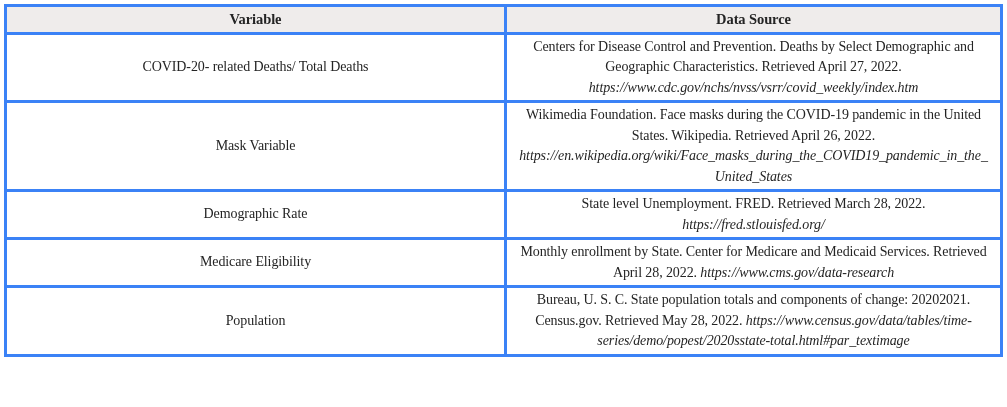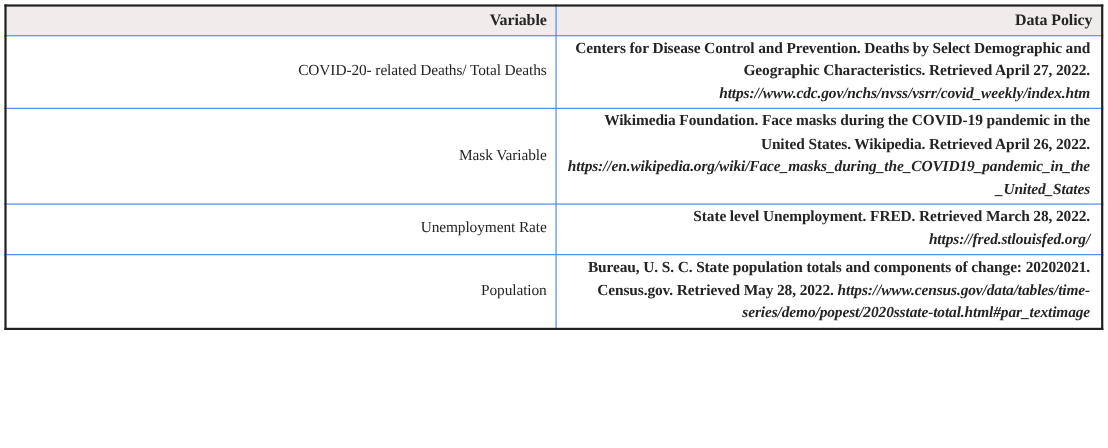--- a/index.html
+++ b/index.html
@@ -19,75 +19,79 @@
   }
   table.data-sources {
     border-collapse: collapse;
     table-layout: fixed;
     width: 999px;
     border: 2px solid #212121;
   }
   col.col-variable { width: 50.2%; }
   col.col-source   { width: 49.8%; }
   th, td {
-    border: 1px solid #3b82f6;
-    text-align: right;
+    border: 3px solid #3b82f6;
+    text-align: center;
     vertical-align: middle;
     font-size: 14px;
     line-height: 20.5px;
     letter-spacing: -0.1px;
     padding: 2px 8px;
   }
   thead tr { height: 27px; }
   thead th {
     background: #efeceb;
     font-weight: bold;
     font-size: 14.5px;
     padding: 2px 8px;
   }
   tbody tr:nth-child(1) { height: 65px; }
   tbody tr:nth-child(2) { height: 64px; }
   tbody tr:nth-child(3) { height: 44px; }
   tbody tr:nth-child(4) { height: 26px; }
   tbody tr:nth-child(5) { height: 45px; }
   tbody tr:nth-child(6) { height: 46px; }
   tbody tr:nth-child(7) { height: 80px; }
-  td.src { padding: 2px 10px; font-weight: bold; }
+  td.src { padding: 2px 10px; }
   td.src em.url {
     font-style: italic;
     overflow-wrap: anywhere;
   }
 </style>
 </head>
 <body>
 
 <div class="page">
   <table class="data-sources">
     <colgroup>
       <col class="col-variable">
       <col class="col-source">
     </colgroup>
     <thead>
       <tr>
         <th>Variable</th>
-        <th>Data Policy</th>
+        <th>Data Source</th>
       </tr>
     </thead>
     <tbody>
       <tr>
         <td class="var">COVID-20- related Deaths/ Total Deaths</td>
         <td class="src"><span>Centers for Disease Control and Prevention. Deaths by Select Demographic and Geographic Characteristics. Retrieved April 27, 2022. </span><em class="url">https://www.cdc.gov/nchs/nvss/vsrr/covid_weekly/index.htm</em></td>
       </tr>
       <tr>
         <td class="var">Mask Variable</td>
         <td class="src"><span>Wikimedia Foundation. Face masks during the COVID-19 pandemic in the United States. Wikipedia. Retrieved April 26, 2022. </span><em class="url">https://en.wikipedia.org/wiki/Face_masks_during_the_COVID19_pandemic_in_the_United_States</em></td>
       </tr>
       <tr>
-        <td class="var">Unemployment Rate</td>
+        <td class="var">Demographic Rate</td>
         <td class="src"><span>State level Unemployment. FRED. Retrieved March 28, 2022. </span><em class="url">https://fred.stlouisfed.org/</em></td>
+      </tr>
+      <tr>
+        <td class="var">Medicare Eligibility</td>
+        <td class="src"><span>Monthly enrollment by State. Center for Medicare and Medicaid Services. Retrieved April 28, 2022. </span><em class="url">https://www.cms.gov/data-research</em></td>
       </tr>
       <tr>
         <td class="var">Population</td>
         <td class="src"><span>Bureau, U. S. C. State population totals and components of change: 20202021. Census.gov. Retrieved May 28, 2022. </span><em class="url">https://www.census.gov/data/tables/time-series/demo/popest/2020sstate-total.html#par_textimage</em></td>
       </tr>
     </tbody>
   </table>
 </div>
 
 </body></html>

